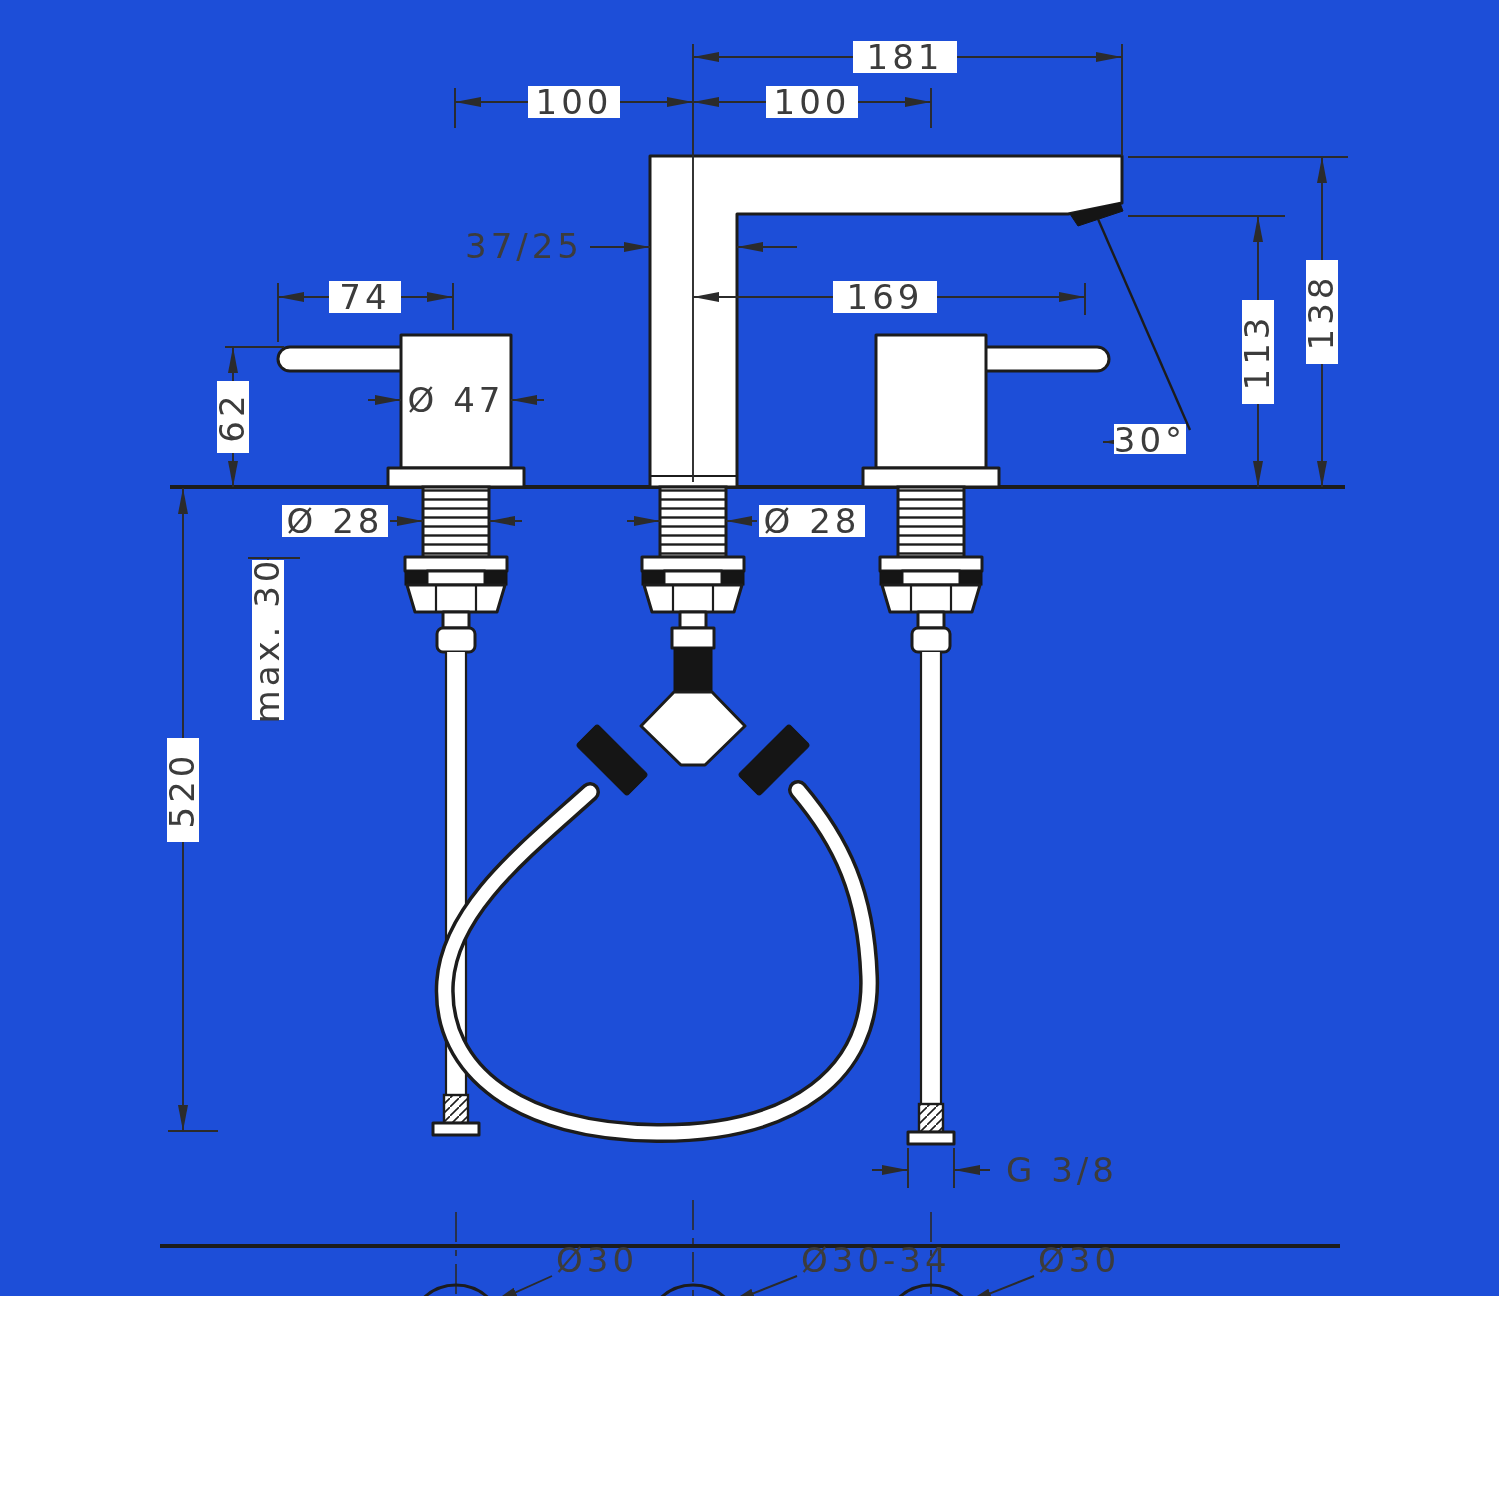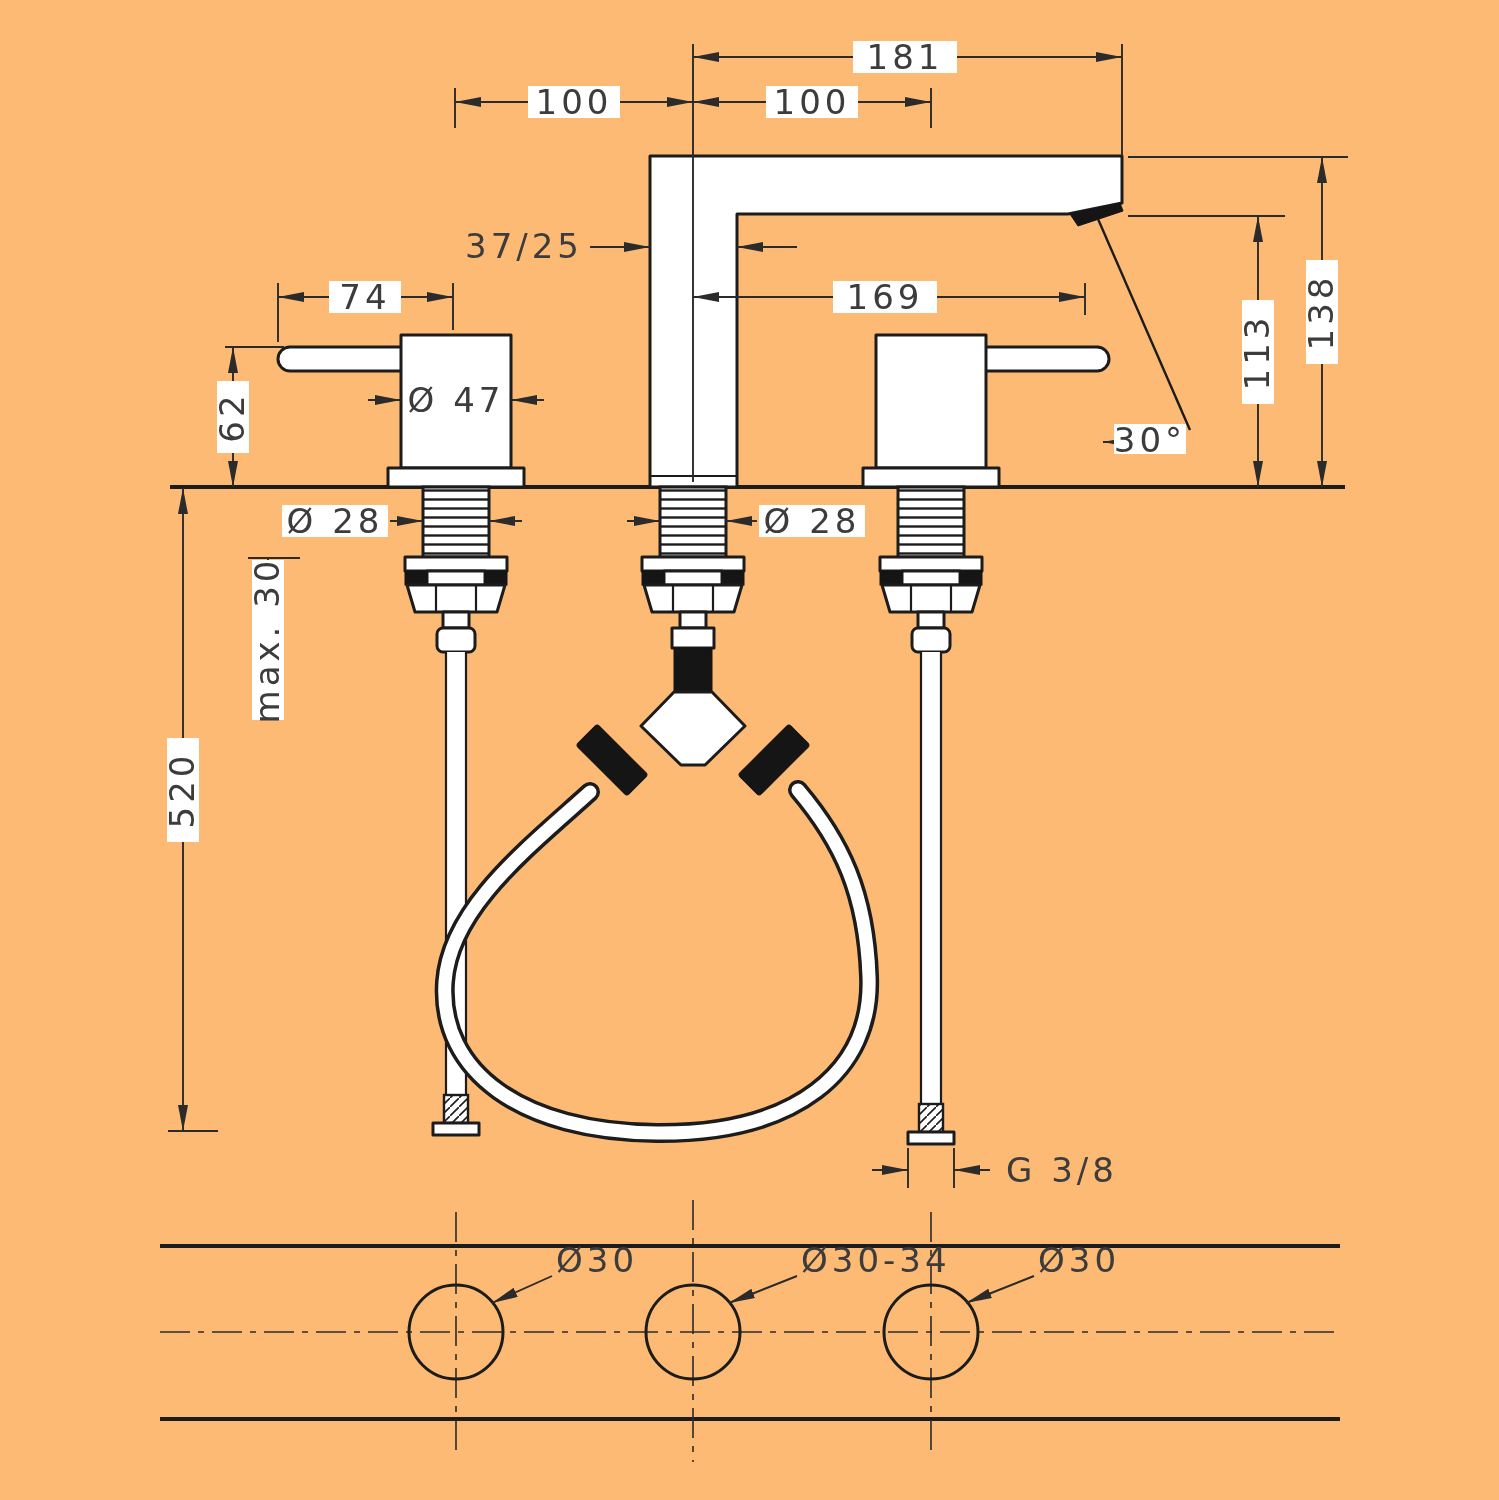--- a/index.html
+++ b/index.html
@@ -1,16 +1,16 @@
 <!DOCTYPE html>
 <html><head>
 <meta charset="utf-8">
 <style>
   html,body{margin:0;padding:0;background:#fff;}
-  #stage{position:relative;width:1499px;height:1500px;background:#fdba74;overflow:hidden;}
+  #stage{position:relative;width:1499px;height:1296px;background:#1d4ed8;overflow:hidden;}
   svg{display:block;}
   .obj{fill:#fff;stroke:#1c1c1c;stroke-width:3;stroke-linejoin:round;}
   .objline{fill:none;stroke:#1c1c1c;stroke-width:3;}
   .thin{stroke-width:2.2;}
   .deck{fill:none;stroke:#1c1c1c;stroke-width:4;}
   .dim{fill:none;stroke:#2b2b2b;stroke-width:1.9;}
   .ext{fill:none;stroke:#2b2b2b;stroke-width:1.9;}
   .cl{fill:none;stroke:#2b2b2b;stroke-width:1.6;stroke-dasharray:30 8 6 8;}
   .black{fill:#151515;stroke:#151515;}
   .stream{fill:none;stroke:#1c1c1c;stroke-width:2.4;}

